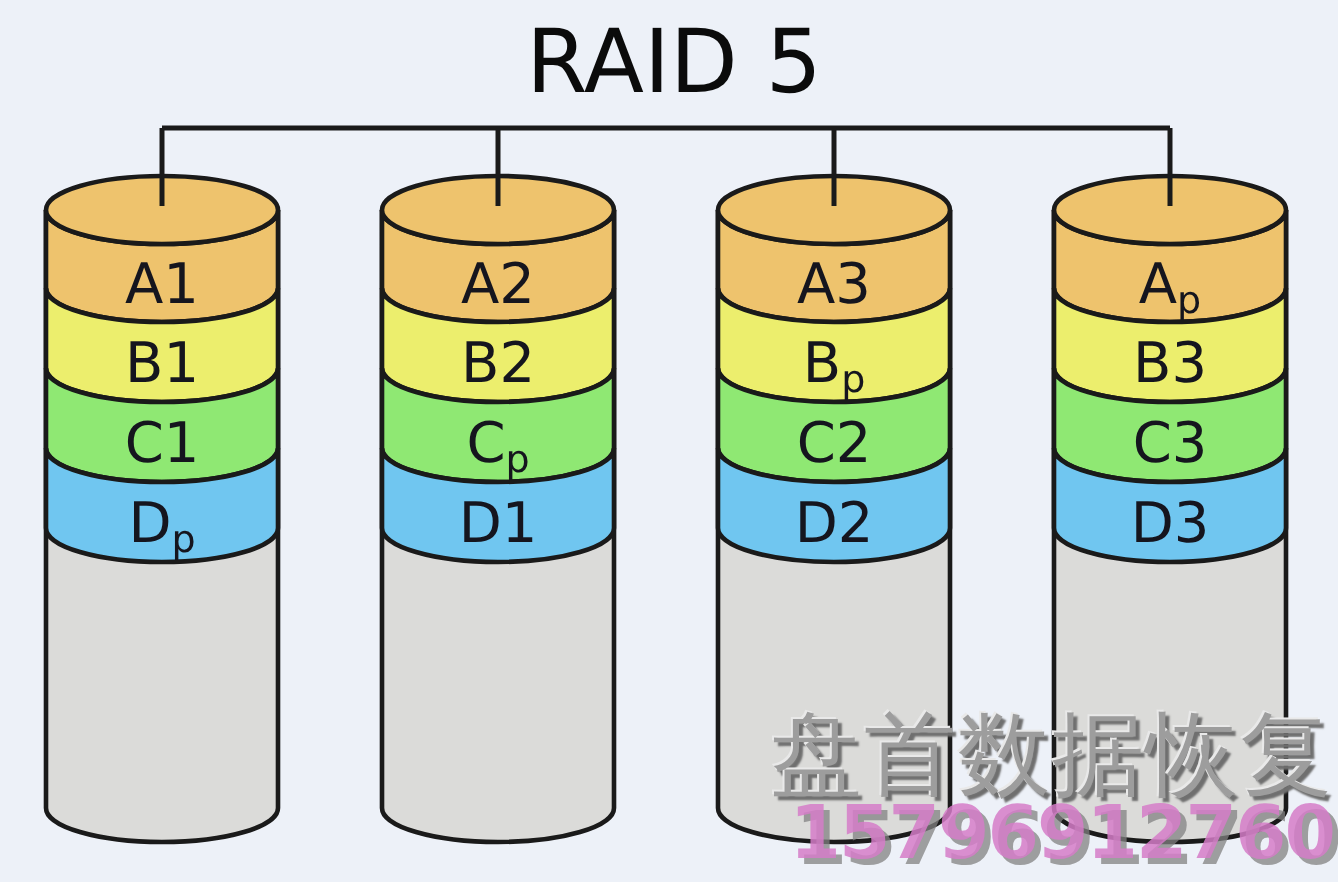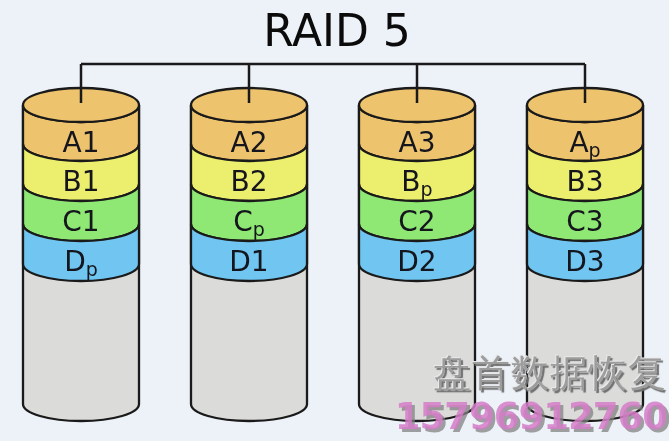--- a/index.html
+++ b/index.html
@@ -10,21 +10,21 @@
     overflow:hidden;position:relative;
   }
   #stage{position:absolute;left:0;top:0;width:669px;height:320px;}
   svg{display:block;}
   .wm{
     position:absolute;right:2px;text-align:right;white-space:nowrap;
     pointer-events:none;line-height:1;
   }
   .wm-cn{
     top:354px;
-    font-size:38px;
+    font-size:46px;
     letter-spacing:1px;
     color:#9d9d9d;
     text-shadow:-1px -1px 0 #e9e9e9, 2px 2px 1px #6f6f6f;
     font-family:"DejaVu Sans","Liberation Sans",sans-serif;
   }
   .wm-num{
     top:398px;
     font-size:37px;
     letter-spacing:-1px;
     color:rgba(213,125,200,0.85);

